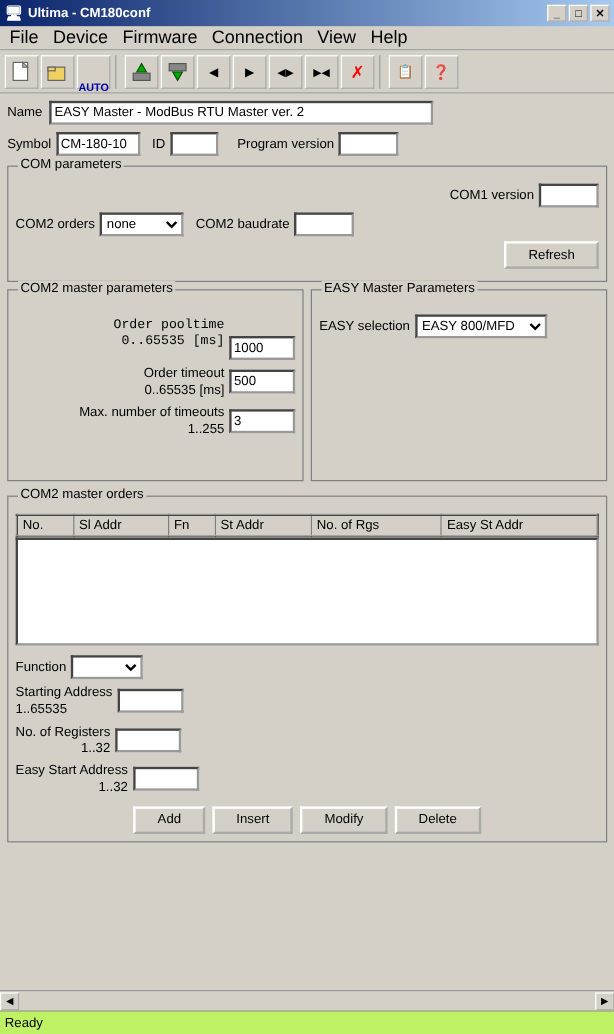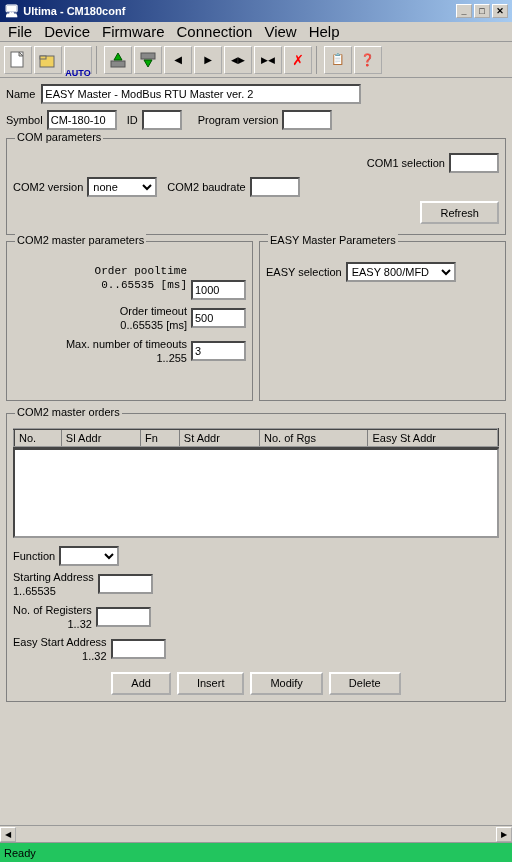--- a/index.html
+++ b/index.html
@@ -72,21 +72,21 @@
       overflow-x: hidden;
       padding: 6px;
     }
     
     .status-bar {
       position: absolute;
       bottom: 0;
       left: 0;
       right: 0;
       height: 20px;
-      background: #22c55e;
+      background: #bef264;
       border-top: 1px solid #999;
       display: flex;
       align-items: center;
       padding: 0 4px;
       font-size: 11px;
     }
     
     .hscrollbar {
       position: absolute;
       bottom: 20px;
@@ -250,25 +250,25 @@
     <span class="form-label" style="margin-right:4px;">ID</span>
     <input class="win-input" type="text" style="width: 40px; margin-right: 16px;">
     <span class="form-label" style="margin-right:4px;">Program version</span>
     <input class="win-input" type="text" style="width: 50px;">
   </div>
 
   <div class="group-box">
     <span class="group-box-title">COM parameters</span>
     <div class="form-row" style="margin-bottom:4px;">
       <span style="flex:1;"></span>
-      <span class="form-label" style="margin-right:4px;">COM1 selection</span>
+      <span class="form-label" style="margin-right:4px;">COM1 version</span>
       <input class="win-input" type="text" style="width: 50px;">
     </div>
     <div class="form-row" style="margin-bottom:4px;">
-      <span class="form-label" style="margin-right:4px;">COM2 version</span>
+      <span class="form-label" style="margin-right:4px;">COM2 orders</span>
       <select class="win-select" style="width:70px; margin-right:10px;">
         <option>none</option>
         <option>odd</option>
         <option>even</option>
       </select>
       <span class="form-label" style="margin-right:4px;">COM2 baudrate</span>
       <input class="win-input" type="text" style="width: 50px;">
     </div>
     <div class="form-row" style="justify-content:flex-end;">
       <button class="win-btn">Refresh</button>

